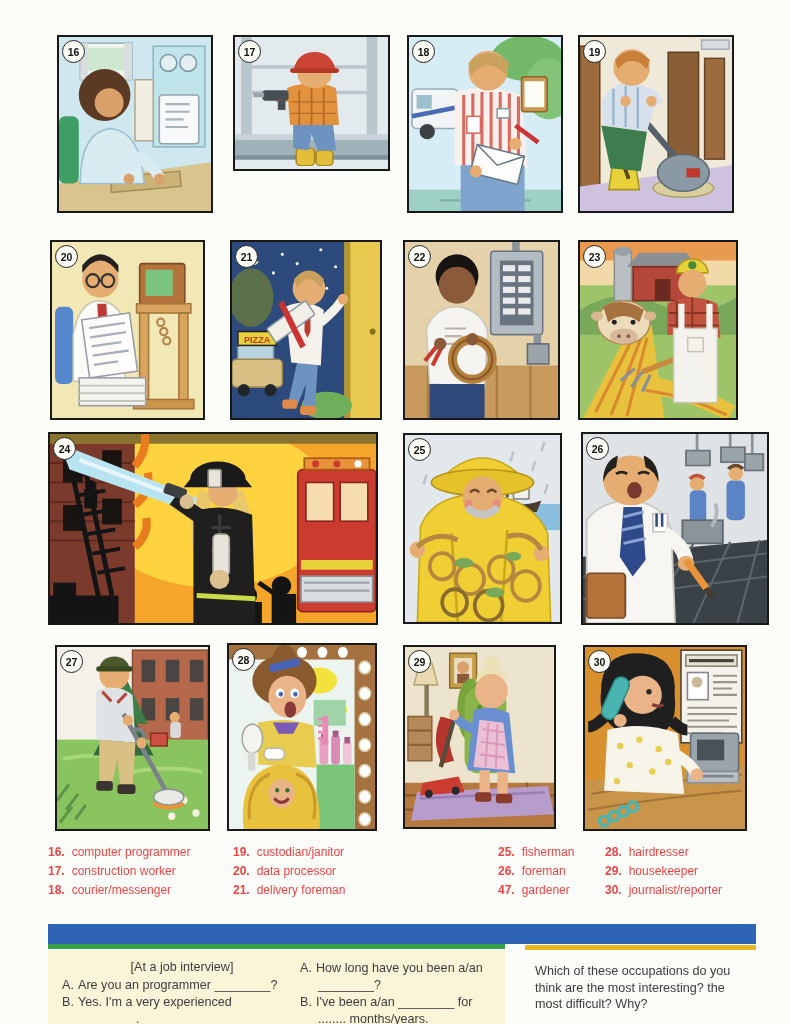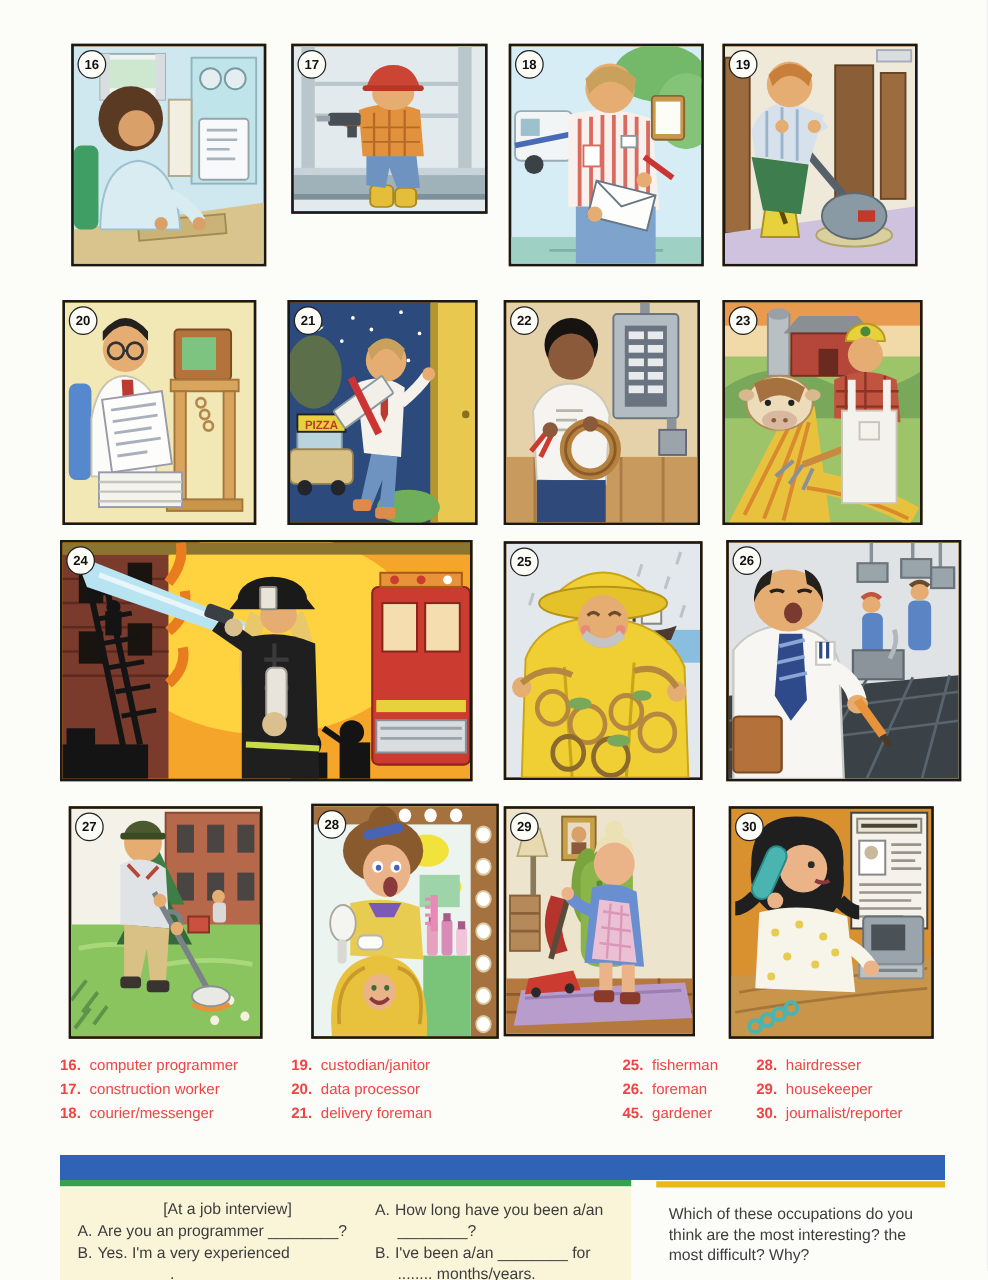--- a/index.html
+++ b/index.html
@@ -439,21 +439,21 @@
         <rect x="26" y="84" width="11" height="6" rx="2" fill="#3a3430"></rect>
       <path d="M44 42 L72 90" stroke="#7a8288" stroke-width="3" fill="none"></path>
       <path d="M50 52 q8 -2 8 6" stroke="#7a8288" stroke-width="2.6" fill="none"></path>
       <ellipse cx="74" cy="94" rx="10" ry="5" fill="#e8e8e4" stroke="#8a9196"></ellipse>
       <path d="M64 98 q10 5 20 0" stroke="#e8933a" stroke-width="2.4" fill="none"></path>
       <circle cx="47" cy="46" r="3.4" fill="#e5ad72"></circle>
         <circle cx="56" cy="60" r="3.4" fill="#e5ad72"></circle>
     </svg>
   </div>
 
-  <div class="panel" style="left:249px;top:643px;width:150px;height:188px">
+  <div class="panel" style="left:227px;top:643px;width:150px;height:188px">
     <span class="badge">28</span>
     <svg viewBox="0 0 100 114" preserveAspectRatio="none">
       <rect width="100" height="114" fill="#ecf4ef"></rect>
       <ellipse cx="62" cy="22" rx="12" ry="8" fill="#f2e23c"></ellipse>
       <ellipse cx="74" cy="40" rx="7" ry="5" fill="#f2e23c"></ellipse>
       <rect x="58" y="34" width="22" height="16" fill="#9ed4a8"></rect>
       <rect x="0" y="0" width="100" height="9" fill="#a5713f"></rect>
       <circle cx="36" cy="4.5" r="3.4" fill="#fff"></circle>
         <circle cx="50" cy="4.5" r="3.4" fill="#fff"></circle>
         <circle cx="64" cy="4.5" r="3.4" fill="#fff"></circle>
@@ -588,21 +588,21 @@
     <div><span class="wl-num">18.</span><span>courier/messenger</span></div>
   </div>
   <div class="wl-col" style="left:233px;top:843px">
     <div><span class="wl-num">19.</span><span>custodian/janitor</span></div>
     <div><span class="wl-num">20.</span><span>data processor</span></div>
     <div><span class="wl-num">21.</span><span>delivery foreman</span></div>
   </div>
   <div class="wl-col" style="left:498px;top:843px">
     <div><span class="wl-num">25.</span><span>fisherman</span></div>
     <div><span class="wl-num">26.</span><span>foreman</span></div>
-    <div><span class="wl-num">45.</span><span>gardener</span></div>
+    <div><span class="wl-num">47.</span><span>gardener</span></div>
   </div>
   <div class="wl-col" style="left:605px;top:843px">
     <div><span class="wl-num">28.</span><span>hairdresser</span></div>
     <div><span class="wl-num">29.</span><span>housekeeper</span></div>
     <div><span class="wl-num">30.</span><span>journalist/reporter</span></div>
   </div>
 
   <div class="exercise">
     <div class="bar-blue"></div>
     <div class="bar-row">

